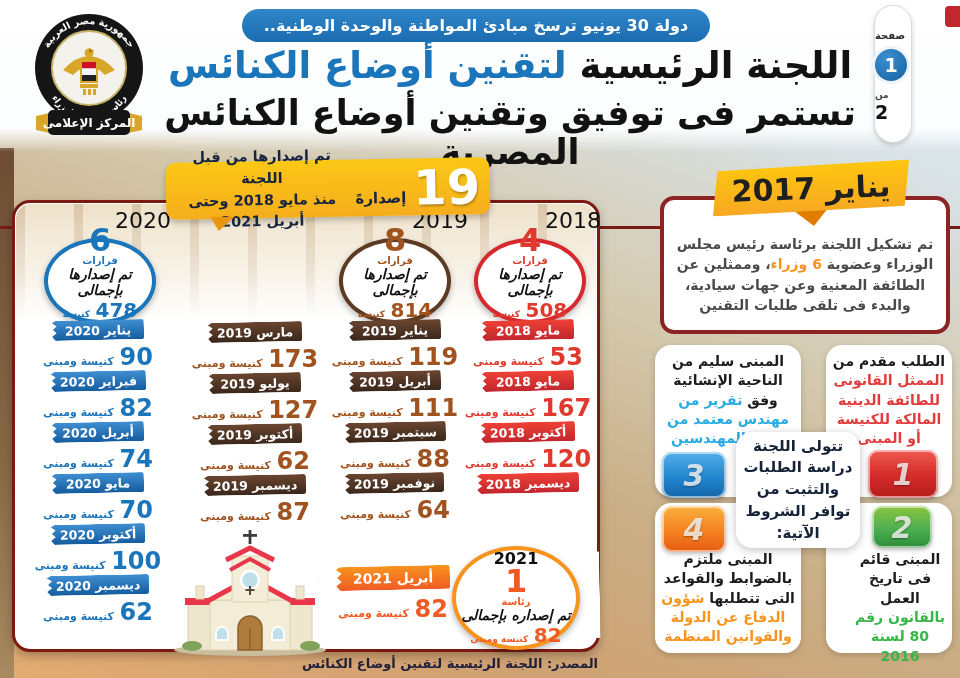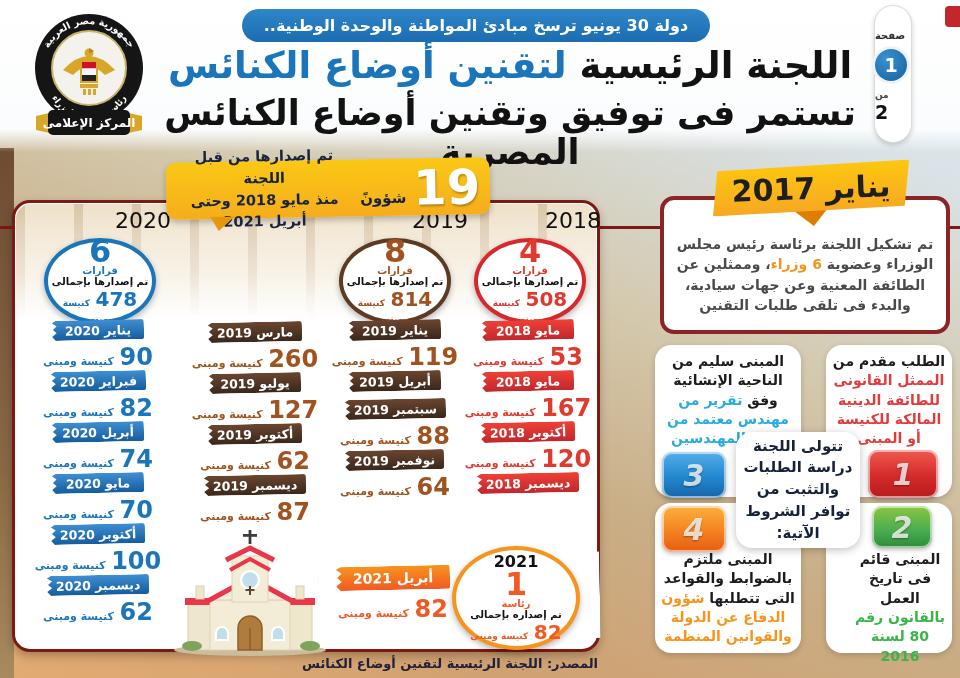--- a/index.html
+++ b/index.html
@@ -63,21 +63,21 @@
     font-size:22px; font-weight:normal; color:#101010; }
   .year-circle { position:absolute; z-index:4; width:112px; height:86px; background:#fff;
     border-radius:50%; border:4px solid; box-shadow:0 3px 6px rgba(0,0,0,.28);
     display:flex; flex-direction:column; align-items:center; justify-content:center; text-align:center; }
   .yc-blue  { border-color:#1b75bb; }
   .yc-brown { border-color:#5d3a22; }
   .yc-red   { border-color:#d7292d; }
   .yc-orange{ border-color:#f7941d; width:128px; height:104px; }
   .cnum   { font-size:32px; font-weight:bold; line-height:.9; }
   .cunit  { font-size:10px; font-weight:bold; line-height:1.1; }
-  .cissued{ font-size:10px; font-weight:bold; color:#111; line-height:1.2; }
+  .cissued{ font-size:14px; font-weight:bold; color:#111; line-height:1.2;font-style:italic; }
   .ctotal { font-weight:bold; line-height:1; margin-top:1px; }
   .ctotal .n { font-size:20px; }
   .ctotal .u { font-size:9px; }
   .tc-blue  { color:#1b75bb; }
   .tc-brown { color:#a0531f; }
   .tc-red   { color:#e03a2f; }
   .tc-orange{ color:#f15a24; }
 
   .mcol { position:absolute; z-index:4; width:146px; display:flex; flex-direction:column; align-items:center; }
   .pair { display:flex; flex-direction:column; align-items:center; margin-bottom:6px; }
@@ -198,21 +198,21 @@
   <div class="page-capsule">
     <div class="page-word">صفحة</div>
     <div class="page-circle">1</div>
     <div class="page-of">من</div>
     <div class="page-total">2</div>
   </div>
   <div class="corner-ribbon"></div>
 
   <div class="banner19">
     <div class="b19-num">19</div>
-    <div class="b19-unit">شؤونً</div>
+    <div class="b19-unit">إصدارهً</div>
     <div class="b19-lines">
       <div>تم إصدارها من قبل اللجنة</div>
       <div>منذ مايو 2018 وحتى أبريل 2021</div>
     </div>
     <div class="tail"></div>
   </div>
 
   <div class="data-panel"></div>
   <div class="interior-strip"></div>
 
@@ -271,21 +271,21 @@
     </div>
     <div class="pair">
       <div class="ribbon rb-blue">ديسمبر 2020</div>
       <div class="val v-blue"><span class="n">62</span> <span class="u">كنيسة ومبنى</span></div>
     </div>
   </div>
 
   <div class="mcol" style="left:182px; top:322px;">
     <div class="pair">
       <div class="ribbon rb-brown">مارس 2019</div>
-      <div class="val v-brown"><span class="n">260</span> <span class="u">كنيسة ومبنى</span></div>
+      <div class="val v-brown"><span class="n">173</span> <span class="u">كنيسة ومبنى</span></div>
     </div>
     <div class="pair">
       <div class="ribbon rb-brown">يوليو 2019</div>
       <div class="val v-brown"><span class="n">127</span> <span class="u">كنيسة ومبنى</span></div>
     </div>
     <div class="pair">
       <div class="ribbon rb-brown">أكتوبر 2019</div>
       <div class="val v-brown"><span class="n">62</span> <span class="u">كنيسة ومبنى</span></div>
     </div>
     <div class="pair">
@@ -294,20 +294,21 @@
     </div>
   </div>
 
   <div class="mcol" style="left:322px; top:320px;">
     <div class="pair">
       <div class="ribbon rb-brown">يناير 2019</div>
       <div class="val v-brown"><span class="n">119</span> <span class="u">كنيسة ومبنى</span></div>
     </div>
     <div class="pair">
       <div class="ribbon rb-brown">أبريل 2019</div>
+      <div class="val v-brown"><span class="n">111</span> <span class="u">كنيسة ومبنى</span></div>
     </div>
     <div class="pair">
       <div class="ribbon rb-brown">سبتمبر 2019</div>
       <div class="val v-brown"><span class="n">88</span> <span class="u">كنيسة ومبنى</span></div>
     </div>
     <div class="pair">
       <div class="ribbon rb-brown">نوفمبر 2019</div>
       <div class="val v-brown"><span class="n">64</span> <span class="u">كنيسة ومبنى</span></div>
     </div>
   </div>

